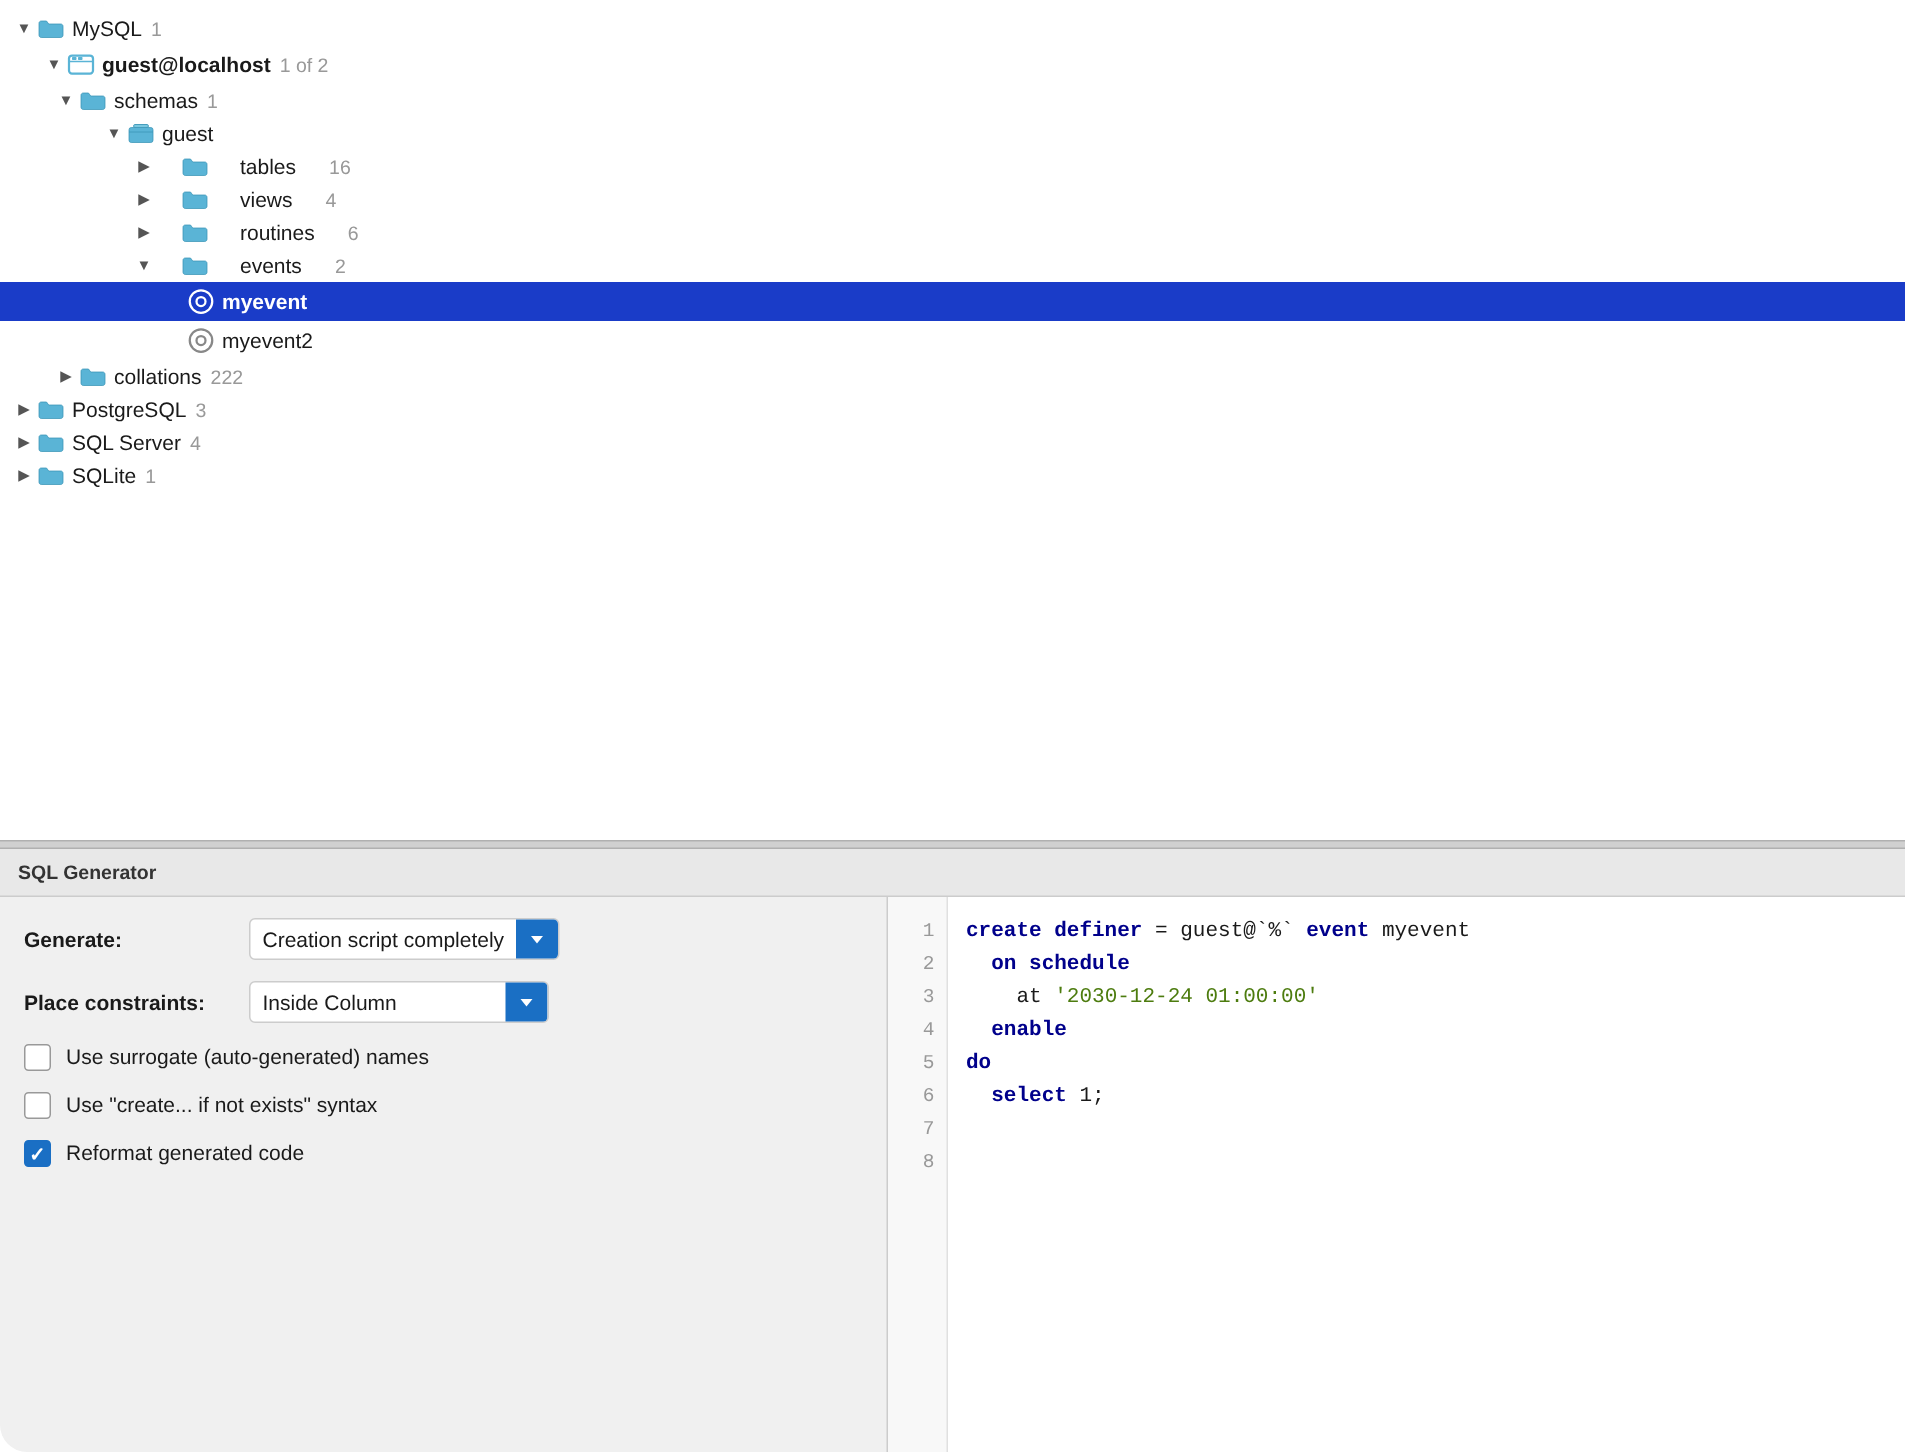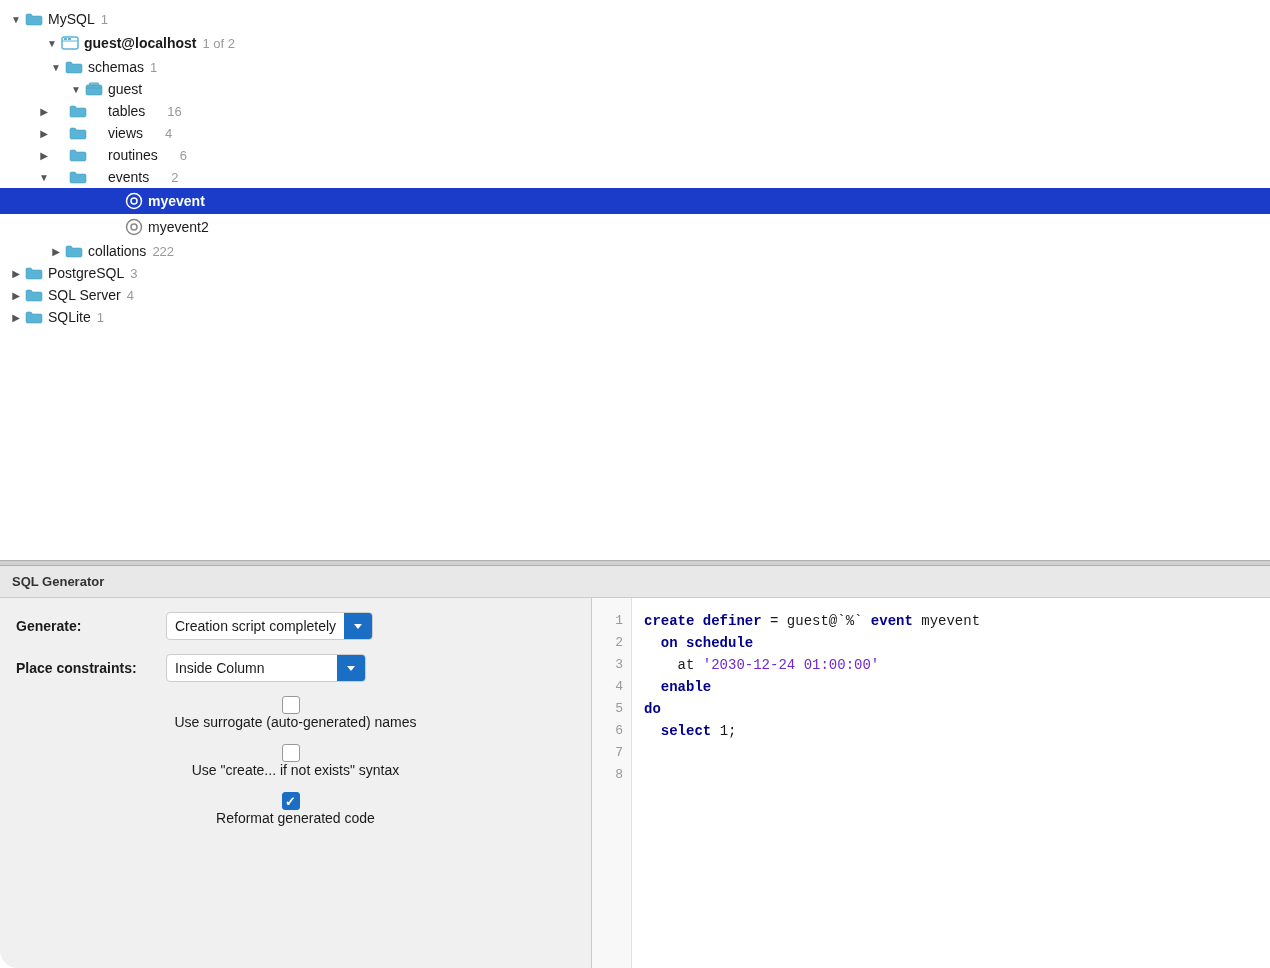--- a/index.html
+++ b/index.html
@@ -36,24 +36,24 @@
       background: #1a3cc8;
       color: white;
     }
 
     .tree-item.selected .item-label {
       color: white;
       font-weight: bold;
     }
 
     .indent-0 { padding-left: 8px; }
-    .indent-1 { padding-left: 44px; }
-    .indent-2 { padding-left: 48px; text-align: right; }
+    .indent-1 { padding-left: 28px; }
+    .indent-2 { padding-left: 36px; text-align: right; }
     .indent-3 { padding-left: 68px; }
-    .indent-4 { padding-left: 36px; gap: 16px; }
+    .indent-4 { padding-left: 88px; gap: 16px; }
     .indent-5 { padding-left: 108px; }
 
     .arrow {
       width: 16px;
       height: 16px;
       display: inline-flex;
       align-items: center;
       justify-content: center;
       font-size: 10px;
       color: #555;
@@ -206,23 +206,21 @@
       display: block;
       width: 0;
       height: 0;
       border-left: 4px solid transparent;
       border-right: 4px solid transparent;
       border-top: 5px solid white;
     }
 
     .checkbox-row {
       display: flex;
-      align-items: center;
       margin-bottom: 14px;
-      flex-direction: column;
     }
 
     .checkbox-box {
       width: 18px;
       height: 18px;
       border: 1.5px solid #999;
       border-radius: 3px;
       margin-right: 10px;
       display: flex;
       align-items: center;
@@ -281,21 +279,21 @@
       padding: 12px 12px;
       font-family: 'Courier New', Courier, monospace;
       font-size: 14px;
       line-height: 22px;
       color: #1a1a1a;
       overflow-x: auto;
     }
 
     .code-line { white-space: nowrap; }
     .kw { color: #00008b; font-weight: bold; }
-    .str { color: #6d28d9; }
+    .str { color: #4d7c0f; }
 
     .schema-icon {
       display: inline-flex;
       align-items: center;
       justify-content: center;
       width: 20px;
       height: 16px;
       margin-right: 4px;
       flex-shrink: 0;
     }

